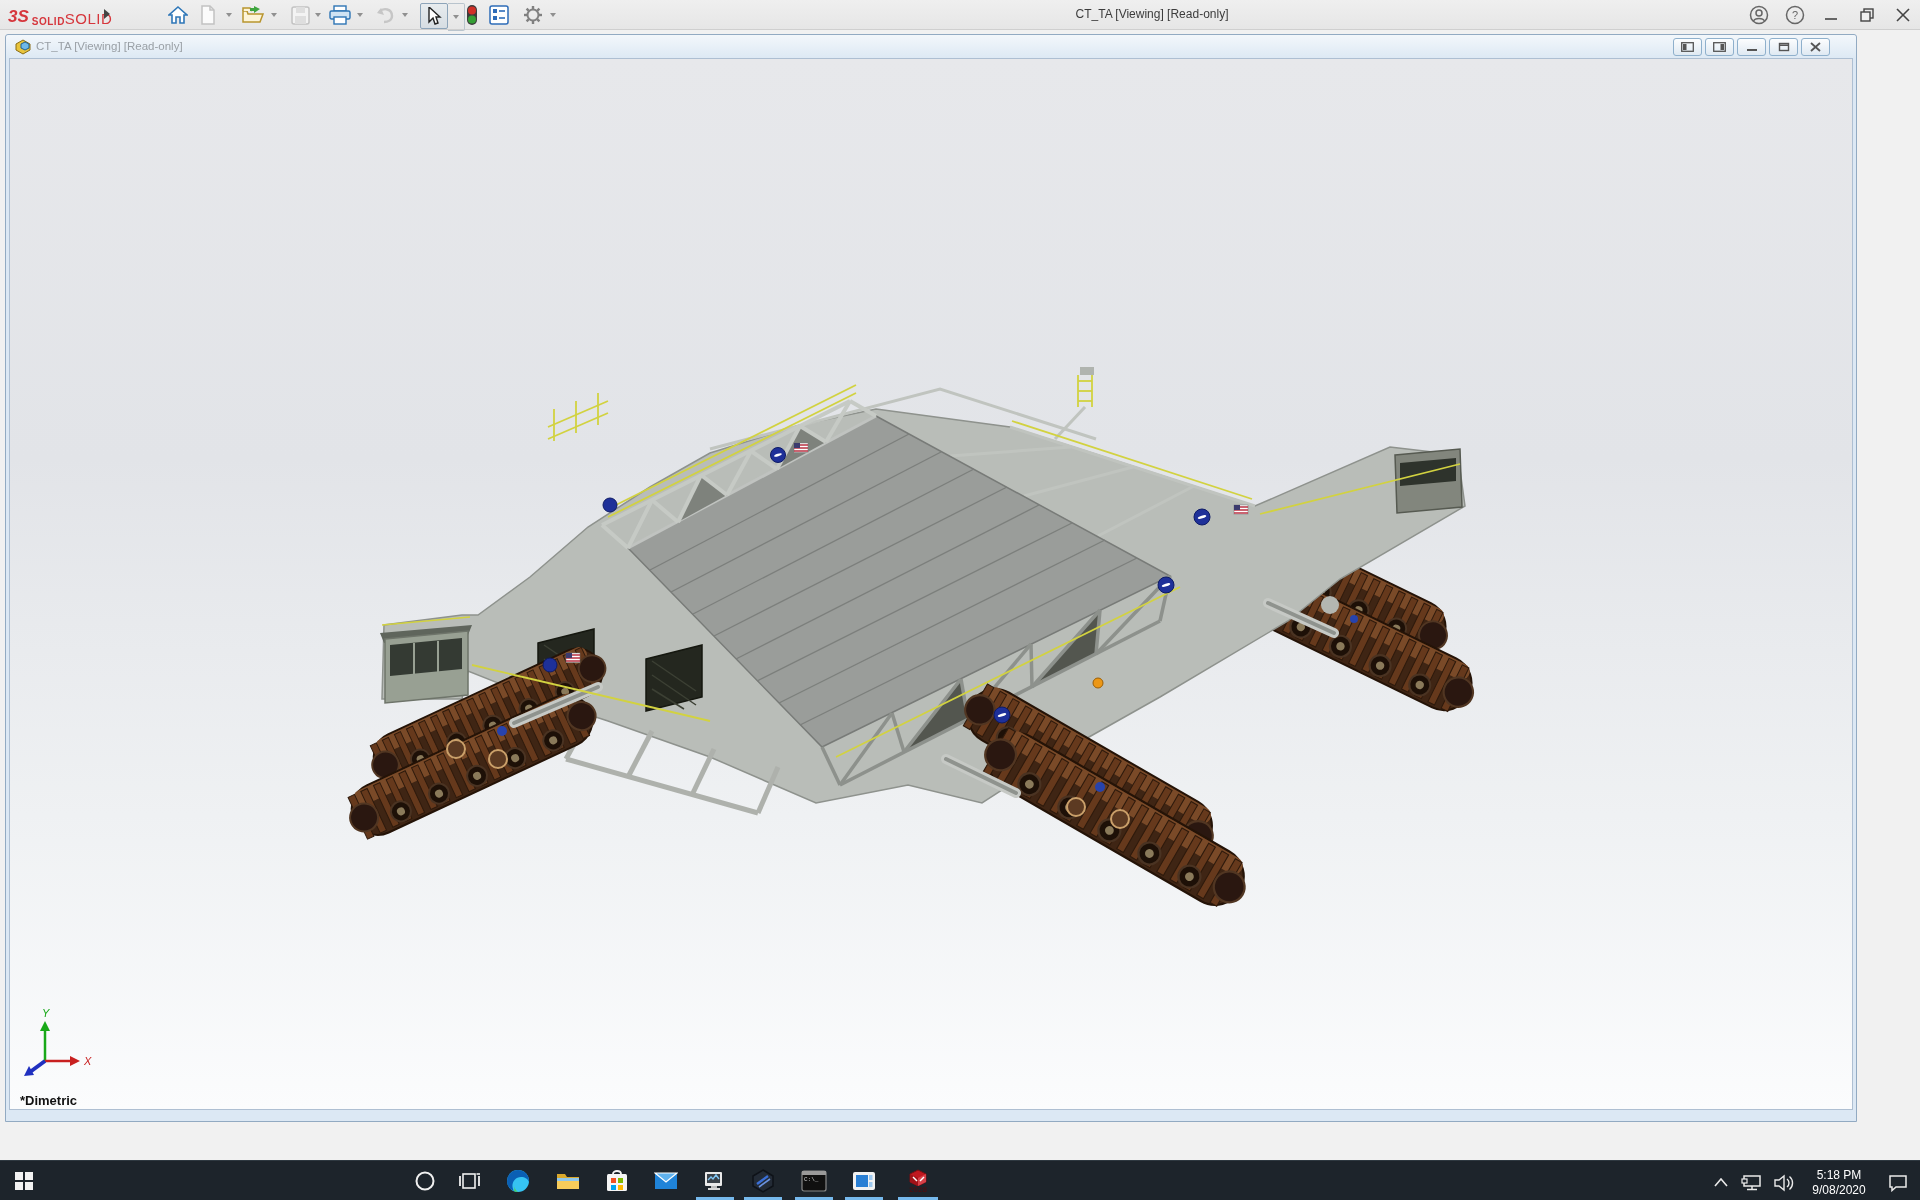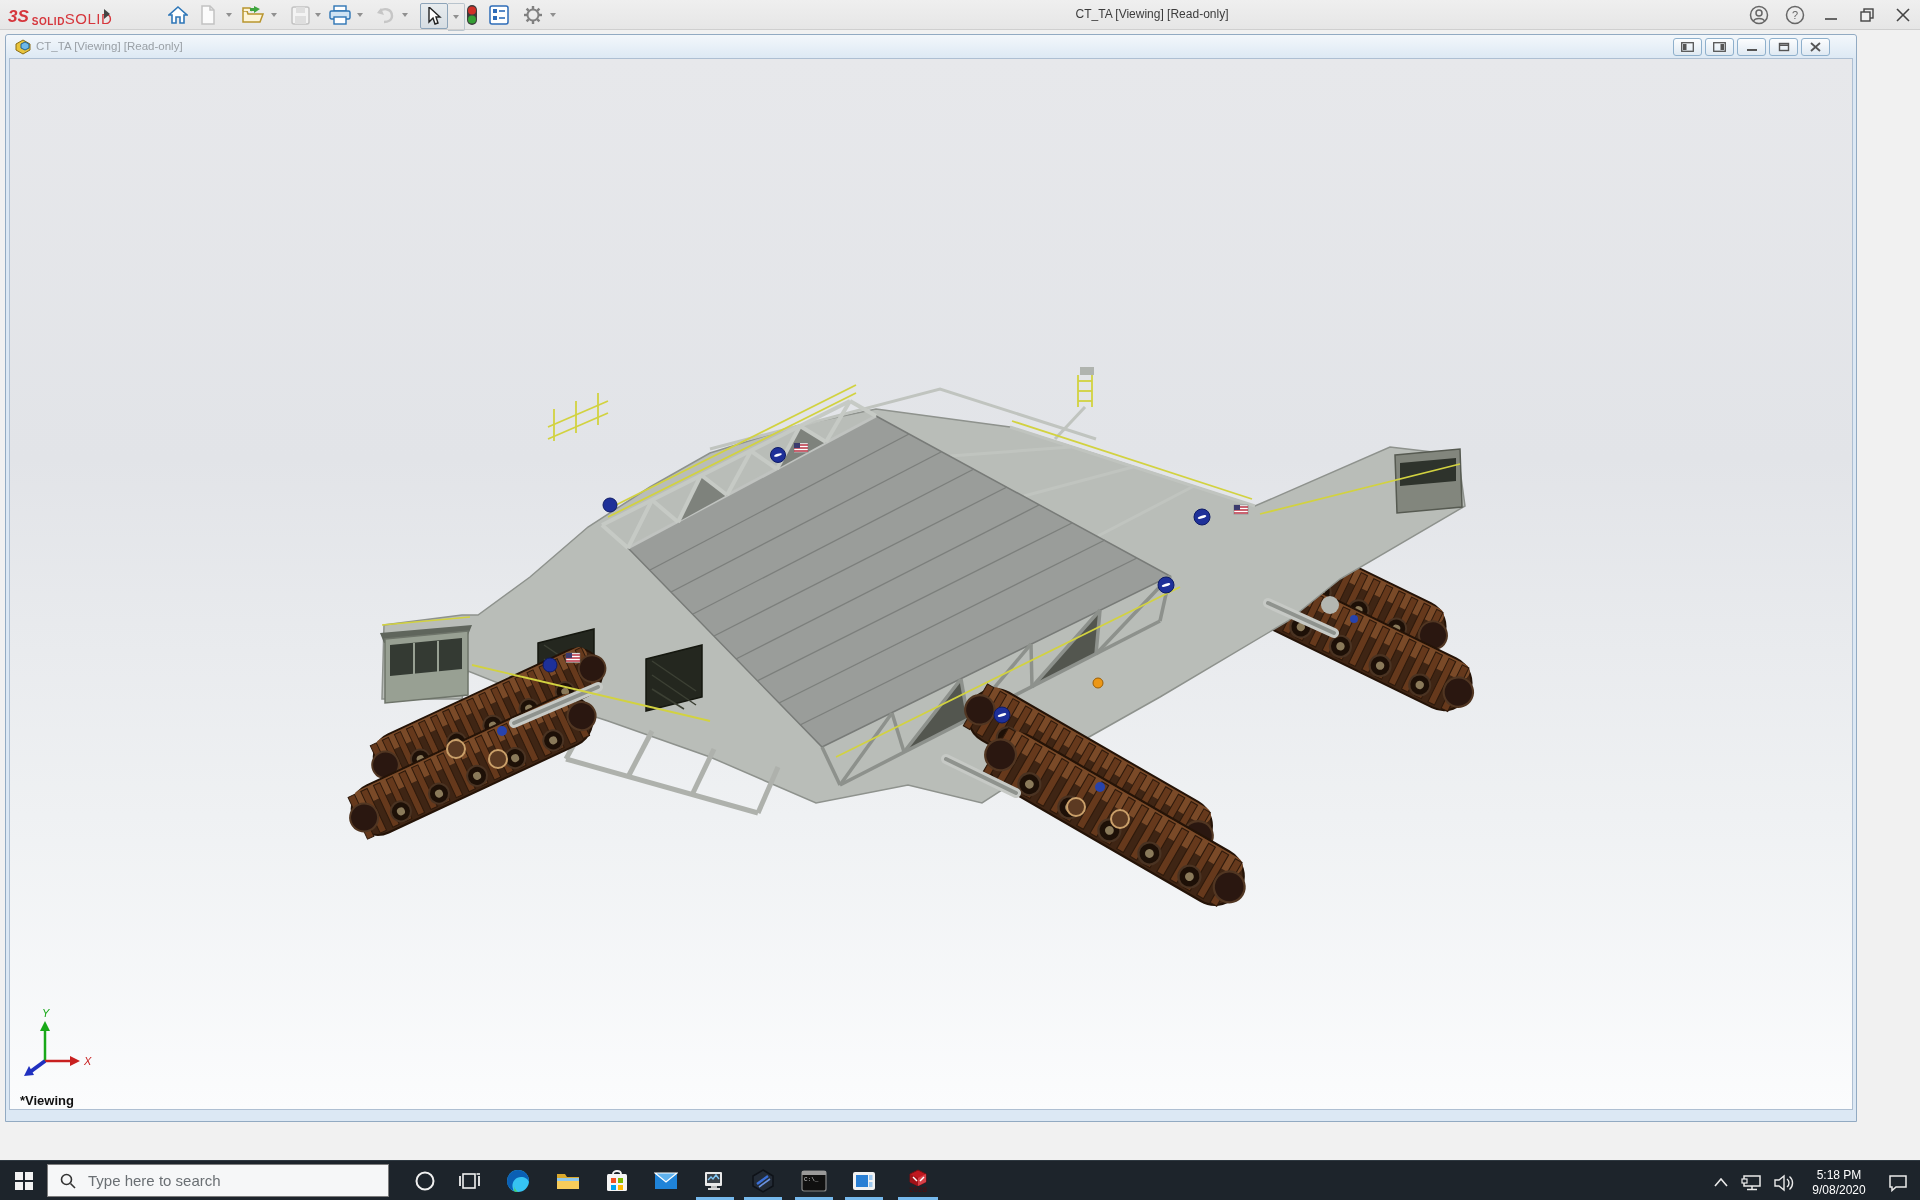--- a/index.html
+++ b/index.html
@@ -482,40 +482,33 @@
         <line x1="35" y1="1002" x2="35" y2="970" stroke="#18a818" stroke-width="2.5"></line>
         <polygon points="35,962 30,972 40,972" fill="#18a818"></polygon>
         <text x="32" y="958" font-size="11" font-style="italic" fill="#18a818">Y</text>
         <line x1="35" y1="1002" x2="62" y2="1002" stroke="#c82020" stroke-width="2.5"></line>
         <polygon points="70,1002 60,997 60,1007" fill="#c82020"></polygon>
         <text x="74" y="1006" font-size="11" font-style="italic" fill="#c82020">X</text>
         <line x1="35" y1="1002" x2="20" y2="1013" stroke="#2030c0" stroke-width="4"></line>
         <polygon points="14,1017 24,1016 19,1007" fill="#2030c0"></polygon>
       </g>
     </svg>
-    <div id="viewlabel" class="abs">*Viewing</div>
+    <div id="viewlabel" class="abs">*Dimetric</div>
   </div>
   <div id="docbottom" class="abs"></div>
 </div>
 
 <div id="taskbar" class="abs">
   <div class="abs tbtn" style="left:0;width:47px;">
     <svg width="18" height="18">
       <rect x="0" y="0" width="8" height="8" fill="#f2f2f2"></rect>
         <rect x="10" y="0" width="8" height="8" fill="#f2f2f2"></rect>
       <rect x="0" y="10" width="8" height="8" fill="#f2f2f2"></rect>
         <rect x="10" y="10" width="8" height="8" fill="#f2f2f2"></rect>
     </svg>
-  </div>
-  <div id="searchbox" class="abs">
-    <svg width="16" height="16" style="margin:0 10px 0 12px;">
-      <circle cx="6.5" cy="6.5" r="5" fill="none" stroke="#333" stroke-width="1.6"></circle>
-      <line x1="10.5" y1="10.5" x2="15" y2="15" stroke="#333" stroke-width="1.6"></line>
-    </svg>
-    <input type="text" placeholder="Type here to search" style="">
   </div>
 
   <div class="abs tbtn" style="left:405px;width:40px;">
     <svg width="22" height="22">
         <circle cx="11" cy="11" r="8.5" fill="none" stroke="#f0f0f0" stroke-width="2"></circle>
       </svg>
   </div>
   <div class="abs tbtn" style="left:450px;width:40px;">
     <svg width="22" height="22">
       <rect x="4" y="4" width="12" height="14" fill="none" stroke="#f0f0f0" stroke-width="1.6"></rect>

